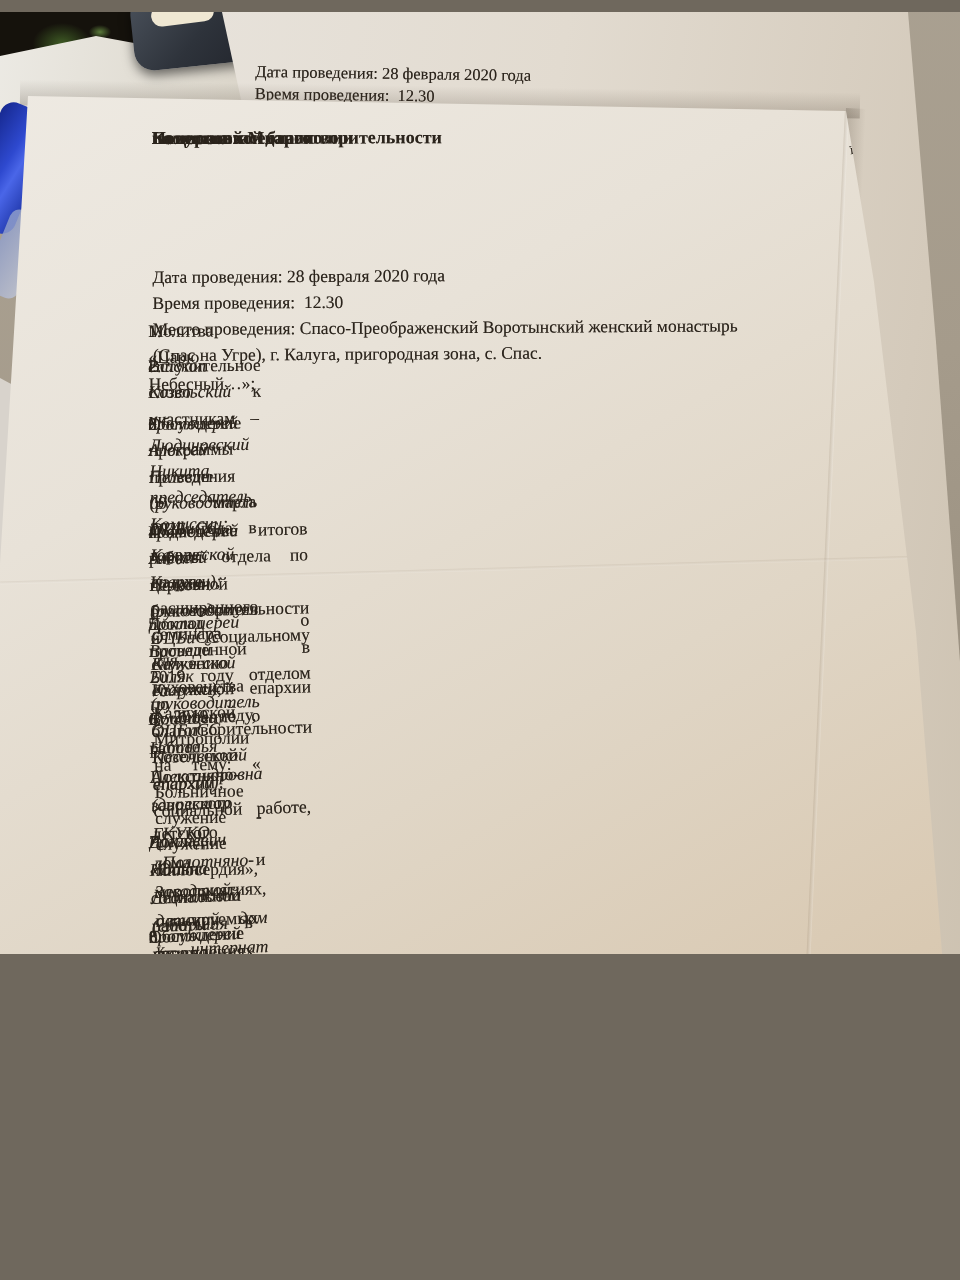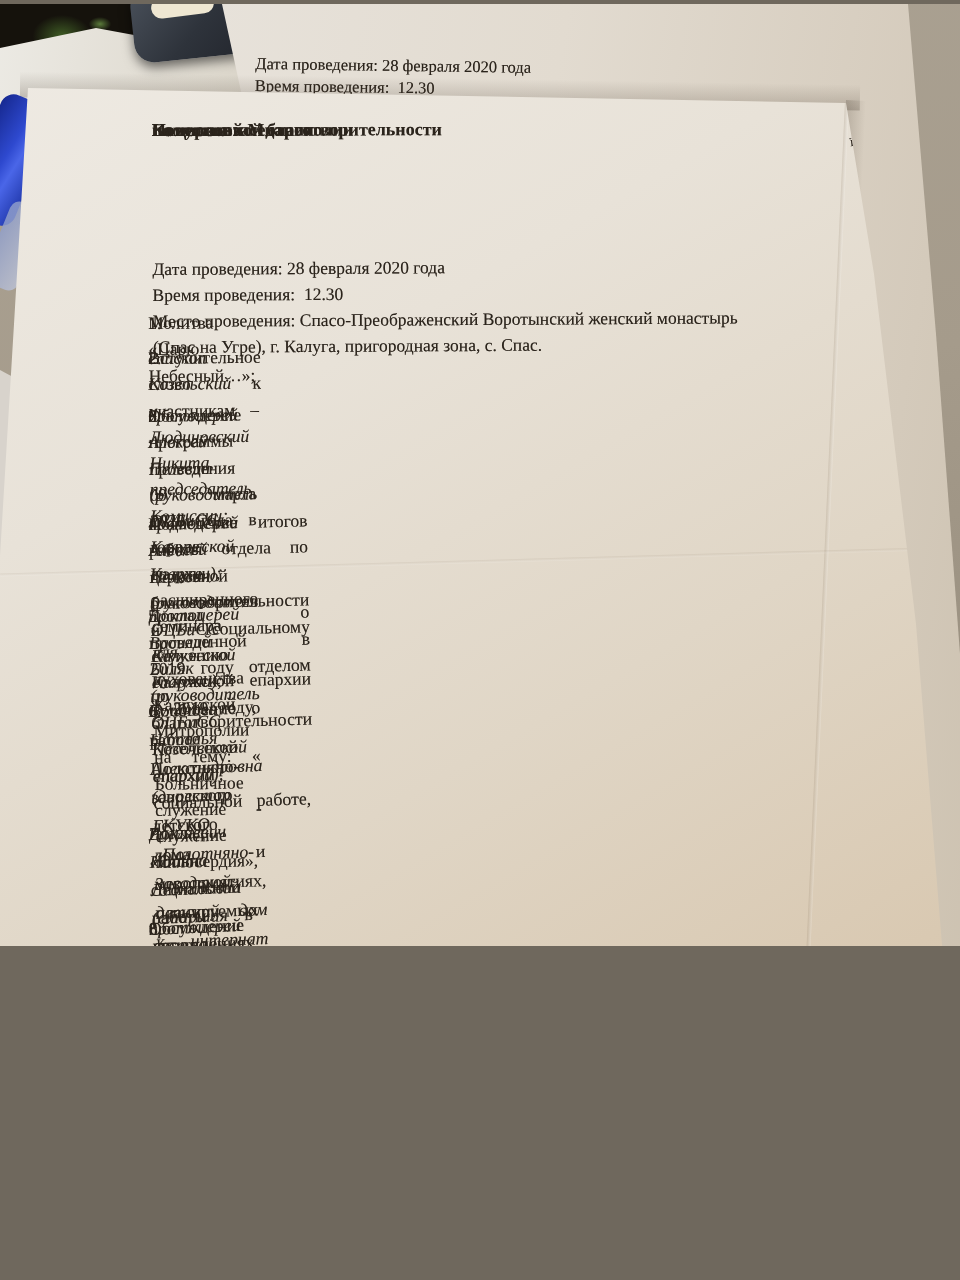--- a/index.html
+++ b/index.html
@@ -1,16 +1,16 @@
 <!DOCTYPE html>
 <html lang="ru"><head>
 <meta charset="utf-8">
 <style>
   html,body{margin:0;padding:0;background:#6f685d;}
-  .scene{position:relative;width:960px;height:942px;margin:4px auto;overflow:hidden;
+  .scene{position:relative;width:960px;height:942px;margin:12px auto;overflow:hidden;
          font-family:"Liberation Serif","DejaVu Serif",serif;color:#2b241c;}
   .scene *{position:absolute;box-sizing:border-box;}
 
   
   .bg{left:0;top:0;width:960px;height:1280px;
       background:linear-gradient(170deg,#aba293 0%,#a59b8b 35%,#968c7c 70%,#8c8272 100%);}
 
   
   .foliage{left:0;top:0;width:400px;height:130px;
      clip-path:polygon(0 0,392px 0,352px 96px,0 122px);

